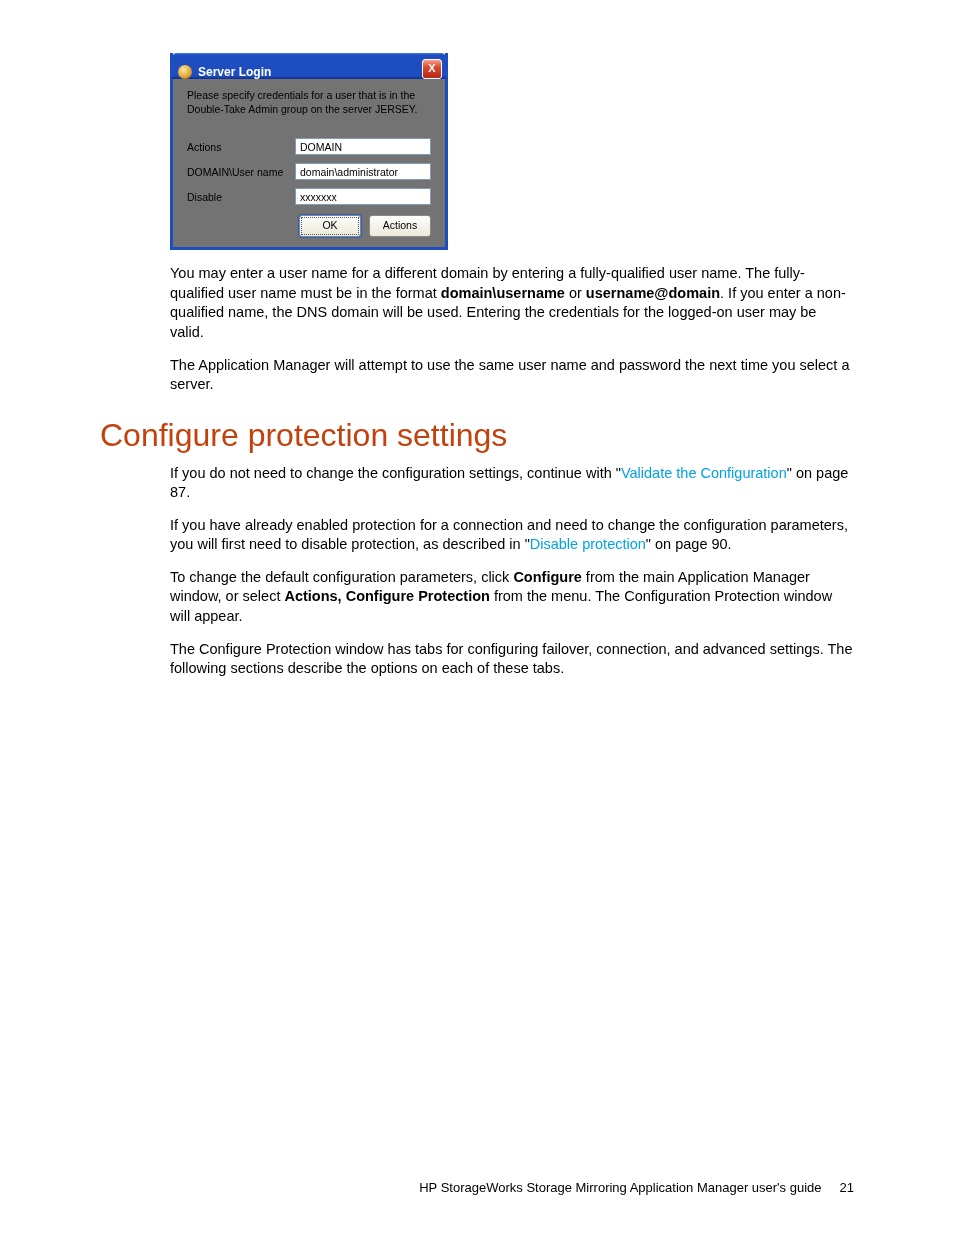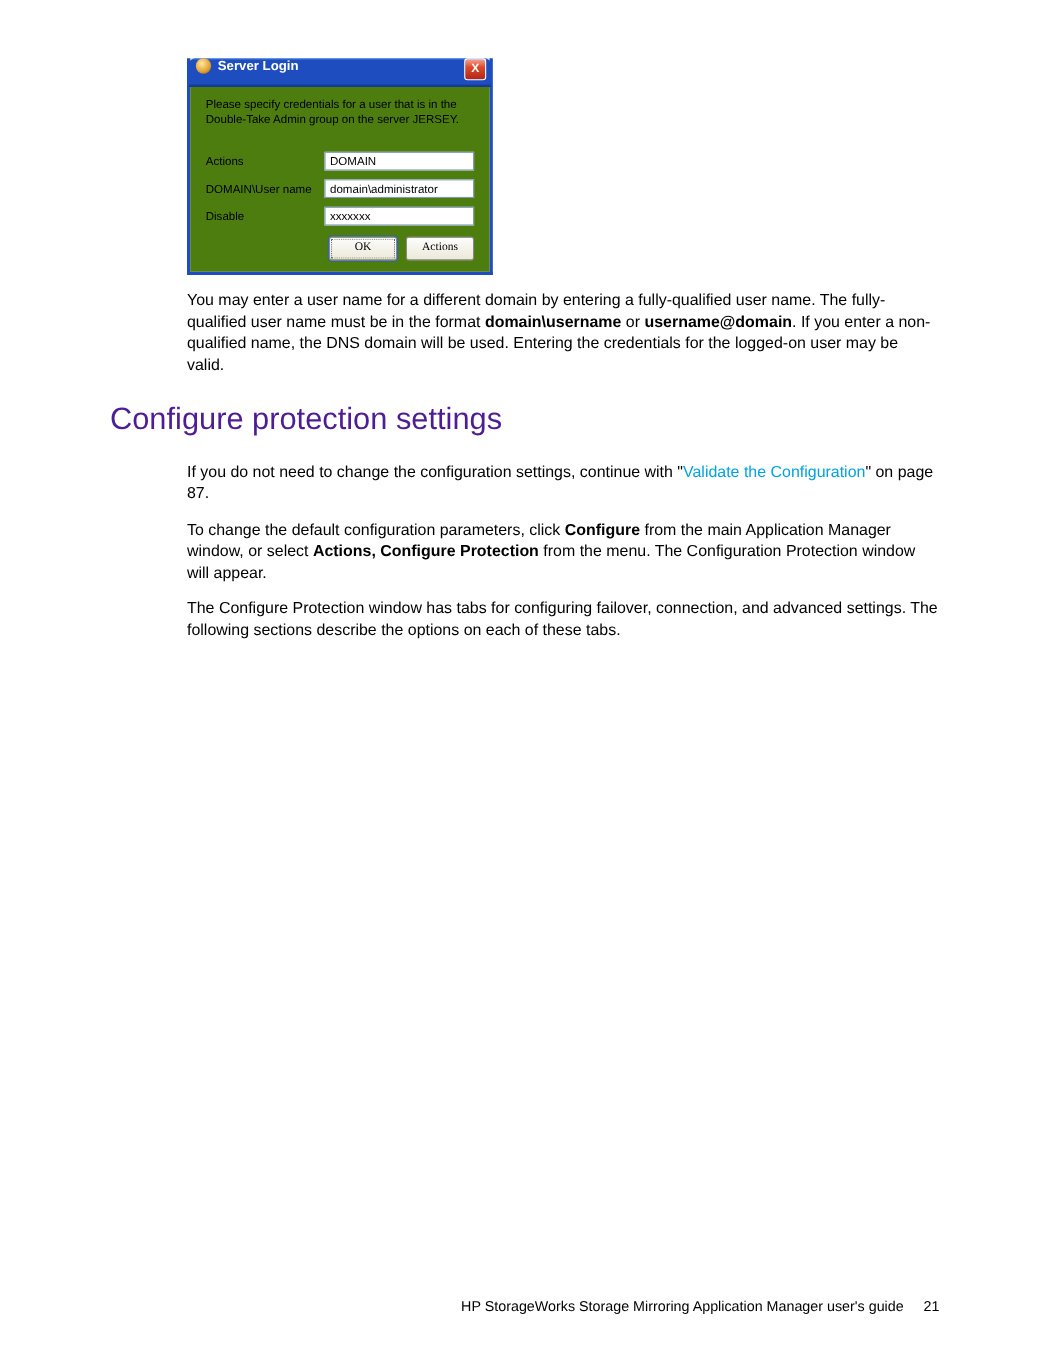--- a/index.html
+++ b/index.html
@@ -27,24 +27,24 @@
     line-height: 1.35;
     margin: 0 0 13px 0;
   }
   .link {
     color: #00A3E0;
   }
   .bold {
     font-weight: bold;
   }
   h2.section-heading {
-    color: #4c1d95;
+    color: #c2410c;
     font-weight: normal;
-    font-size: 28px;
-    margin: 22px 0 24px 0;
+    font-size: 32px;
+    margin: 22px 0 10px 0;
   }
   .footer {
     position: absolute;
     bottom: 40px;
     right: 100px;
     font-size: 13px;
   }
   .footer .pn {
     margin-left: 18px;
   }
@@ -55,21 +55,21 @@
     border: 3px solid #1E4DBF;
     border-top: none;
     margin: 4px 0 14px 0;
     background: #ECE9D8;
     font-size: 11px;
   }
   .title-bar {
     height: 26px;
     background: linear-gradient(to bottom,#3C7BE6 0%, #1E4DBF 8%, #1E4DBF 88%, #0E2F8C 100%);
     display: flex;
-    align-items: flex-start;
+    align-items: flex-end;
     color: #fff;
     font-weight: bold;
     font-family: Tahoma, Arial, sans-serif;
     font-size: 12px;
     padding: 0 2px 0 6px;
     border-top-left-radius: 5px;
     border-top-right-radius: 5px;
     margin: -1px -1px 0 -1px;
   }
   .title-bar .tb-icon {
@@ -87,21 +87,21 @@
     color: #fff;
     font-weight: bold;
     font-size: 11px;
     line-height: 16px;
     text-align: center;
     font-family: Tahoma, Arial, sans-serif;
     margin-right: 2px;
   }
   .dlg-body {
     padding: 10px 14px 10px 14px;
-    background: #4d7c0f;
+    background: #737373;
     font-family: Tahoma, Arial, sans-serif;
   }
   .dlg-msg {
     font-size: 10.5px;
     line-height: 1.3;
     margin-bottom: 22px;
   }
   .row {
     display: flex;
     align-items: center;
@@ -130,21 +130,21 @@
   }
   .dlg-btn {
     width: 60px;
     height: 20px;
     font-size: 10.5px;
     background: linear-gradient(to bottom,#FDFDFD,#ECE9D8);
     border: 1px solid #888;
     border-radius: 3px;
     text-align: center;
     line-height: 18px;
-    font-family: Liberation Serif, serif;
+    font-family: Liberation Sans, sans-serif;
   }
   .dlg-btn.default {
     outline: 1px dotted #555;
     outline-offset: -3px;
     box-shadow: 0 0 0 1px #2A60C8;
   }
 </style>
 </head>
 <body>
 
@@ -176,27 +176,31 @@
           <div class="dlg-btn default">OK</div>
           <div class="dlg-btn">Actions</div>
         </div>
       </div>
     </div>
 
     <p class="para">
       <span>You may enter a user name for a different domain by entering a fully-qualified user name. The fully-qualified user name must be in the format </span><span class="bold">domain\username</span><span> or </span><span class="bold">username@domain</span><span>. If you enter a non-qualified name, the DNS domain will be used. Entering the credentials for the logged-on user may be valid.</span>
     </p>
 
+    <p class="para">The Application Manager will attempt to use the same user name and password the next time you select a server.</p>
   </div>
 
   <h2 class="section-heading">Configure protection settings</h2>
 
   <div class="content">
     <p class="para">
       <span>If you do not need to change the configuration settings, continue with "</span><span class="link">Validate the Configuration</span><span>" on page 87.</span>
+    </p>
+    <p class="para">
+      <span>If you have already enabled protection for a connection and need to change the configuration parameters, you will first need to disable protection, as described in "</span><span class="link">Disable protection</span><span>" on page 90.</span>
     </p>
     <p class="para">
       <span>To change the default configuration parameters, click </span><span class="bold">Configure</span><span> from the main Application Manager window, or select </span><span class="bold">Actions, Configure Protection</span><span> from the menu. The Configuration Protection window will appear.</span>
     </p>
     <p class="para">The Configure Protection window has tabs for configuring failover, connection, and advanced settings. The following sections describe the options on each of these tabs.</p>
   </div>
 
   <div class="footer">
     <span>HP StorageWorks Storage Mirroring Application Manager user's guide</span><span class="pn">21</span>
   </div>

